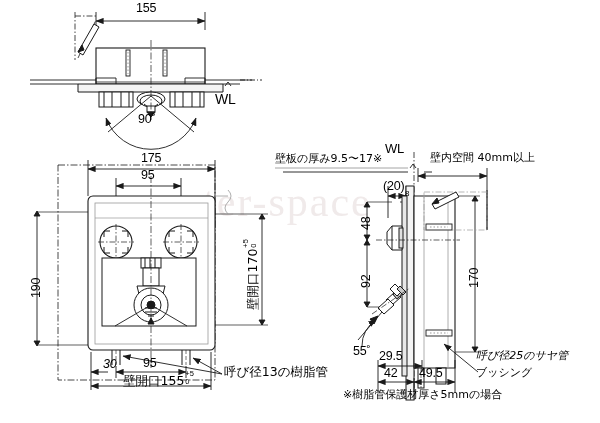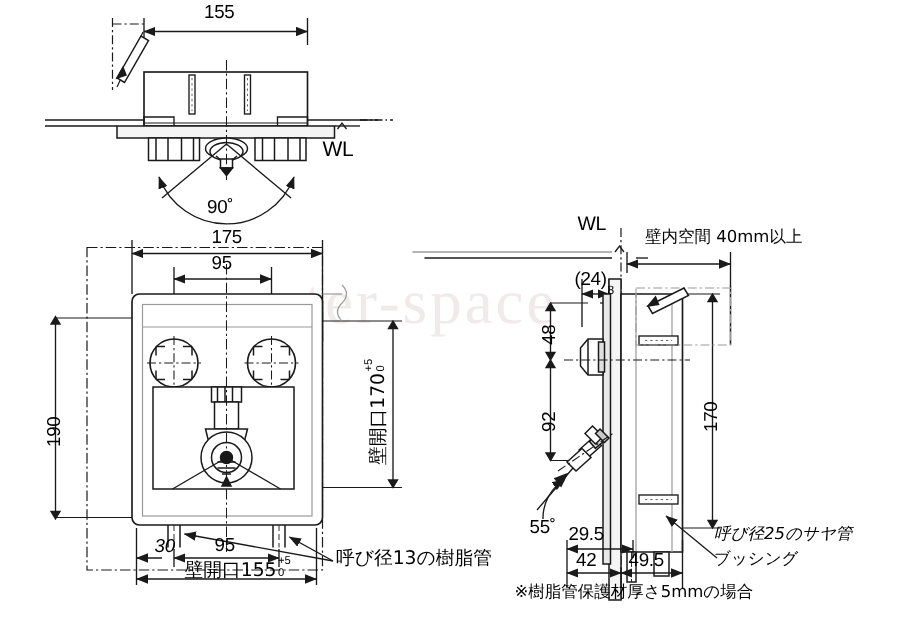--- a/index.html
+++ b/index.html
@@ -358,21 +358,21 @@
 
     <path d="M432 204 l24 -12 l3 5 l-24 12 Z" fill="#ffffff" stroke="#1a1a1a" stroke-width="1"></path>
     <path d="M432 204 l7 -1 l-2 -5 Z" fill="#1a1a1a"></path>
 
     <line x1="275" y1="168" x2="408" y2="168" stroke="#9a9a9a" stroke-width="0.9"></line>
 
     </g>
   </svg>
 
   <div class="txt d" style="left:136px;top:2px;text-align:right;">155</div>
-  <div class="txt d" style="left:138px;top:132px;text-align:center;">90˚</div>
+  <div class="txt d" style="left:138px;top:113px;text-align:center;">90˚</div>
   <div class="txt d" style="left:215px;top:92px;font-size:14px;">WL</div>
 
   <div class="txt d" style="left:141px;top:152px;">175</div>
   <div class="txt d" style="left:141px;top:169px;">95</div>
   <div class="txt d rot" style="left:30px;top:298px;">190</div>
   <div class="txt d" style="left:103px;top:358px;font-style:italic;">30</div>
   <div class="txt d" style="left:143px;top:357px;">95</div>
 
   <div class="rot" style="position:absolute;left:243px;top:310px;">
     <span class="jp" style="display:inline-block;">壁開口170</span><span style="display:inline-block;position:relative;width:12px;height:13px;vertical-align:top;">
@@ -384,23 +384,24 @@
   <div style="position:absolute;left:103px;top:371px;margin-left:20px;">
     <span class="jp">壁開口155</span><span style="display:inline-block;position:relative;width:12px;height:13px;vertical-align:top;">
       <span class="tolbox" style="left:1px;top:-1px;">+5</span>
       <span class="tolbox" style="left:1px;top:7px;">0</span>
     </span>
   </div>
 
   <div class="txt jp" style="left:224px;top:366px;">呼び径13の樹脂管</div>
 
   <div class="txt d" style="left:385px;top:142px;font-size:13px;">WL</div>
+  <div class="txt jpsm" style="left:275px;top:153px;">壁板の厚み9.5〜17※</div>
   <div class="txt jpsm" style="left:430px;top:152px;">壁内空間 40mm以上</div>
 
-  <div class="txt d" style="left:383px;top:180px;">(24)</div>
+  <div class="txt d" style="left:383px;top:180px;">(20)</div>
   <div class="txt dsm" style="left:405px;top:190px;font-size:8px;">8</div>
   <div class="txt d rot" style="left:360px;top:230px;">48</div>
   <div class="txt d rot" style="left:360px;top:288px;">92</div>
   <div class="txt d rot" style="left:468px;top:288px;">170</div>
   <div class="txt d" style="left:353px;top:345px;">55˚</div>
   <div class="txt d" style="left:379px;top:350px;">29.5</div>
   <div class="txt d" style="left:384px;top:367px;">42</div>
   <div class="txt d" style="left:419px;top:367px;">49.5</div>
 
   <div class="txt jpsm" style="left:476px;top:350px;font-style:italic;">呼び径25のサヤ管</div>

